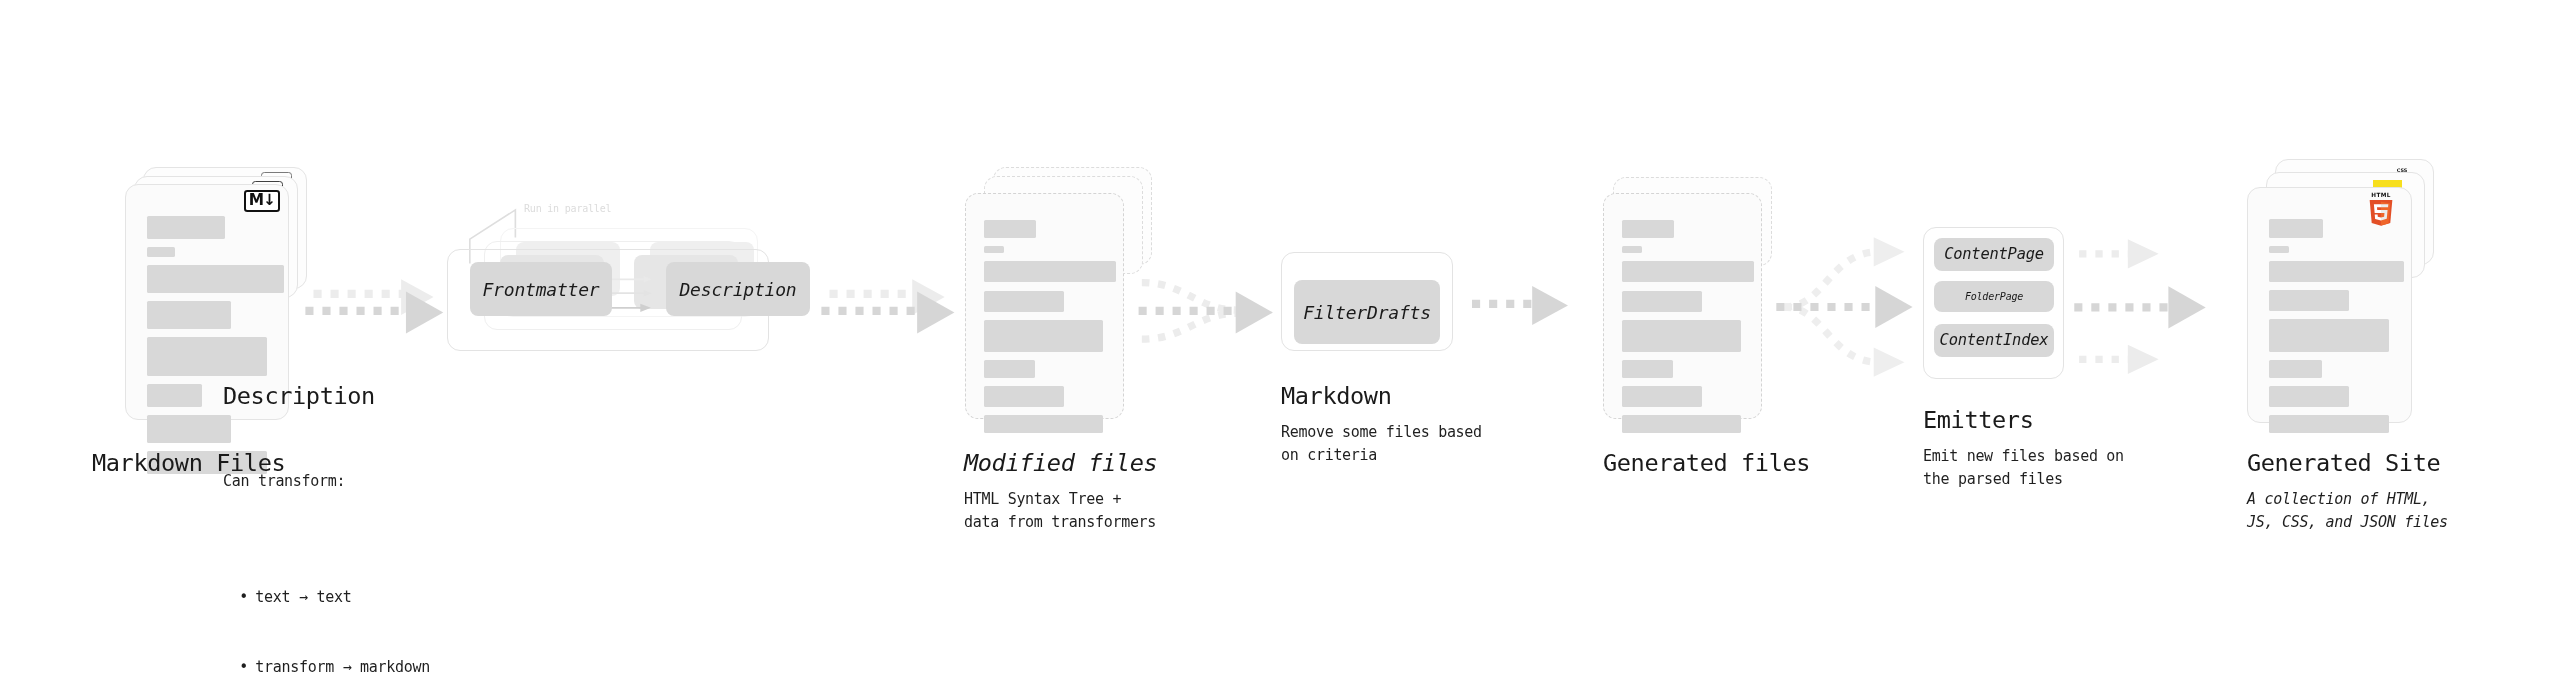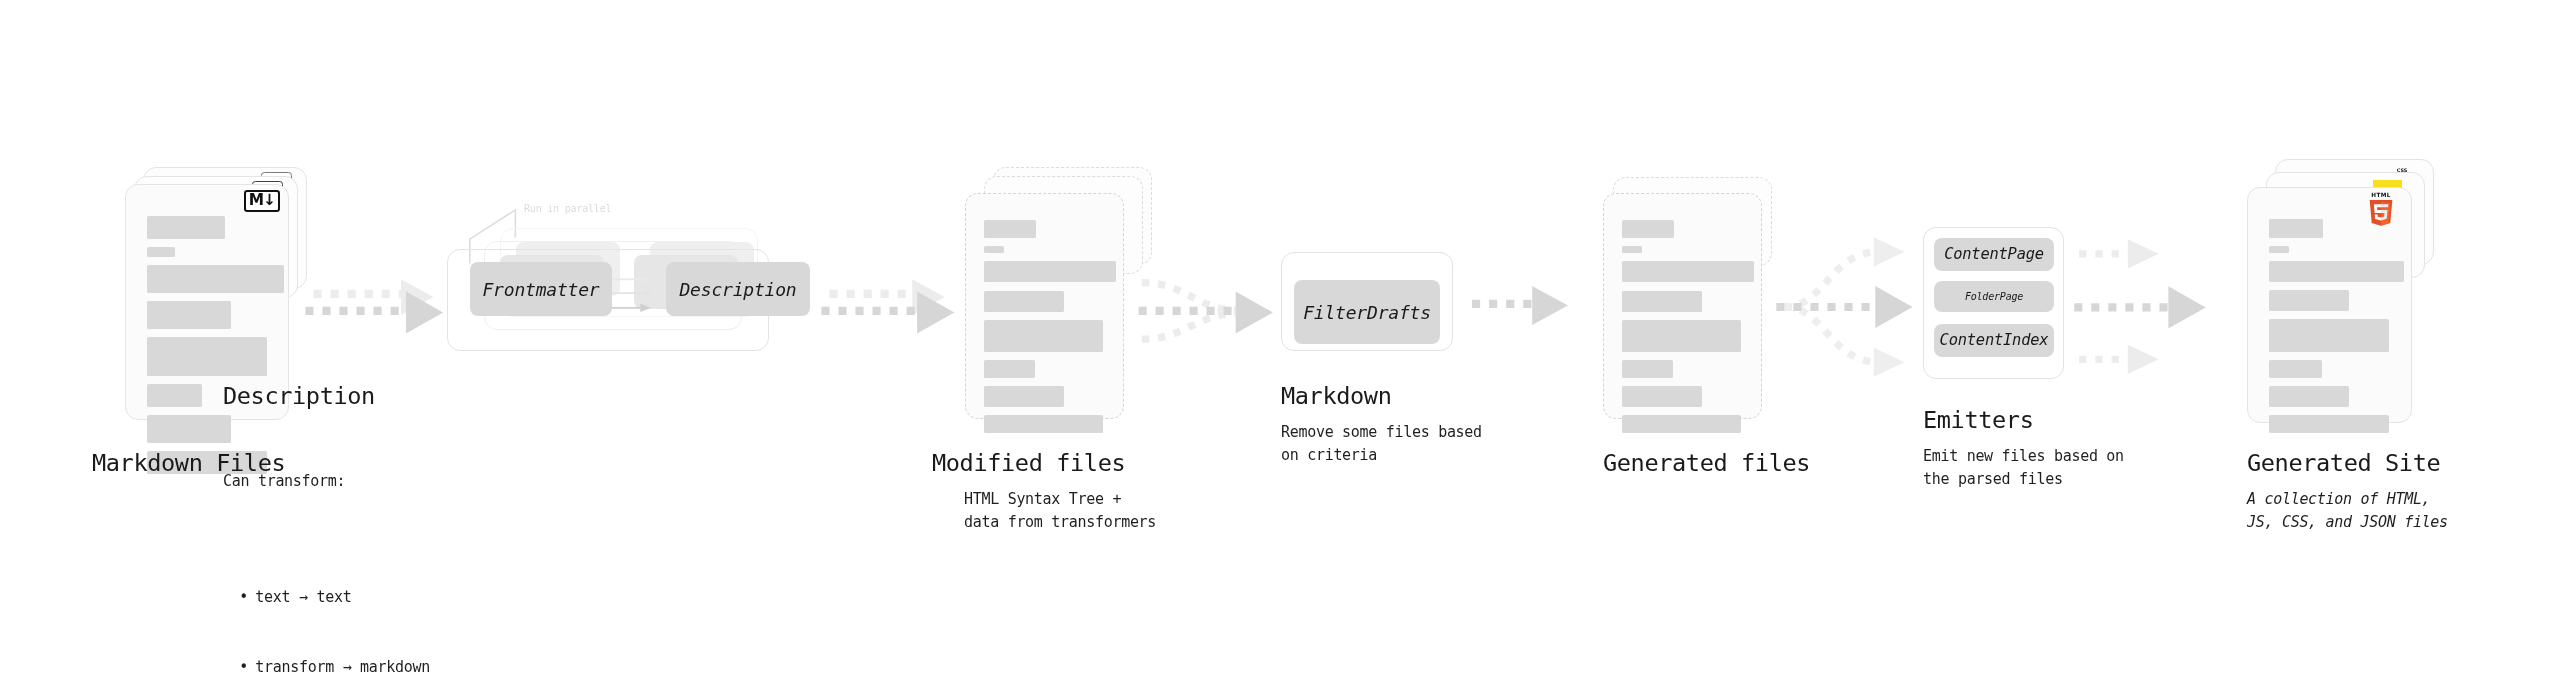--- a/index.html
+++ b/index.html
@@ -284,21 +284,21 @@
         <div class="ln" style="width:19.5px;  height:7.3px;"></div>
         <div class="ln" style="width:132px; height:21px;"></div>
         <div class="ln" style="width:80px;  height:21px;"></div>
         <div class="ln" style="width:119px; height:32.5px;"></div>
         <div class="ln" style="width:51px;  height:18px;"></div>
         <div class="ln" style="width:80px;  height:21px;"></div>
         <div class="ln" style="width:119px; height:18px;"></div>
       </div>
     </div>
 
-    <div class="sec-title" style="left:932px; top:449px;">Modified files</div>
+    <div class="sec-title" style="left:964px; top:449px;font-style:italic;">Modified files</div>
     <div class="sec-sub" style="left:964px; top:488px;">HTML Syntax Tree +
 data from transformers</div>
   </div>
 
   <svg class="abs" style="left:1138px; top:268px;" width="163" height="89" viewBox="0 0 200 110">
     <g stroke="#ececec" stroke-width="9" stroke-dasharray="9 11" fill="none">
       <path d="M4 18 C 58 18, 72 52, 122 52"></path>
       <path d="M4 88 C 58 88, 72 56, 122 56"></path>
     </g>
     <g stroke="#d6d6d6" stroke-width="10" stroke-dasharray="10 11" fill="none">

